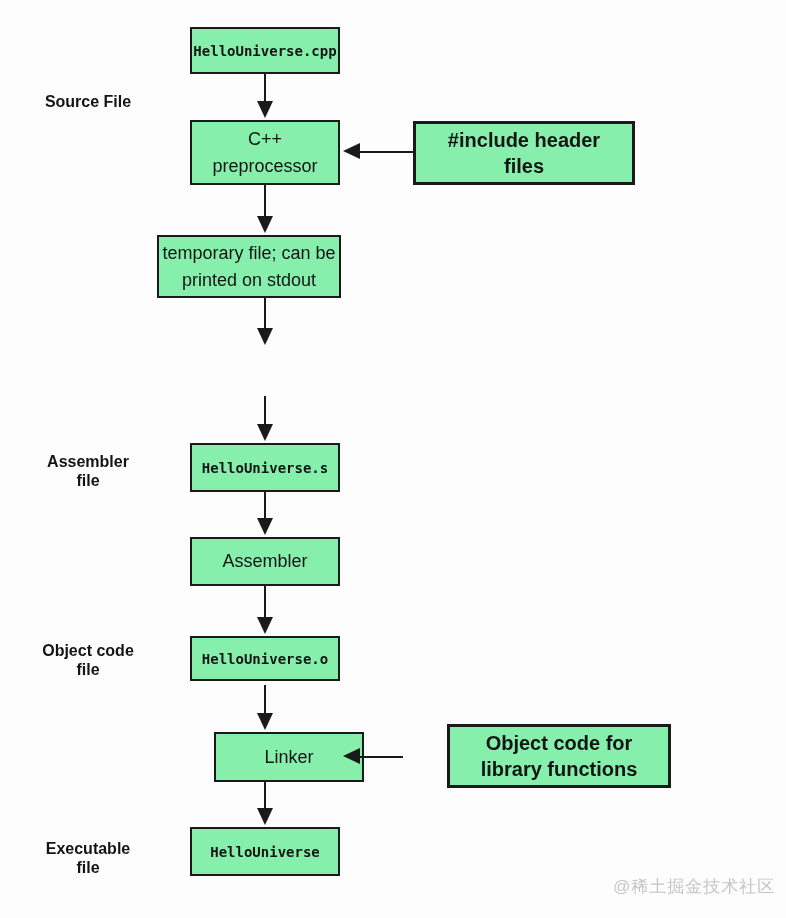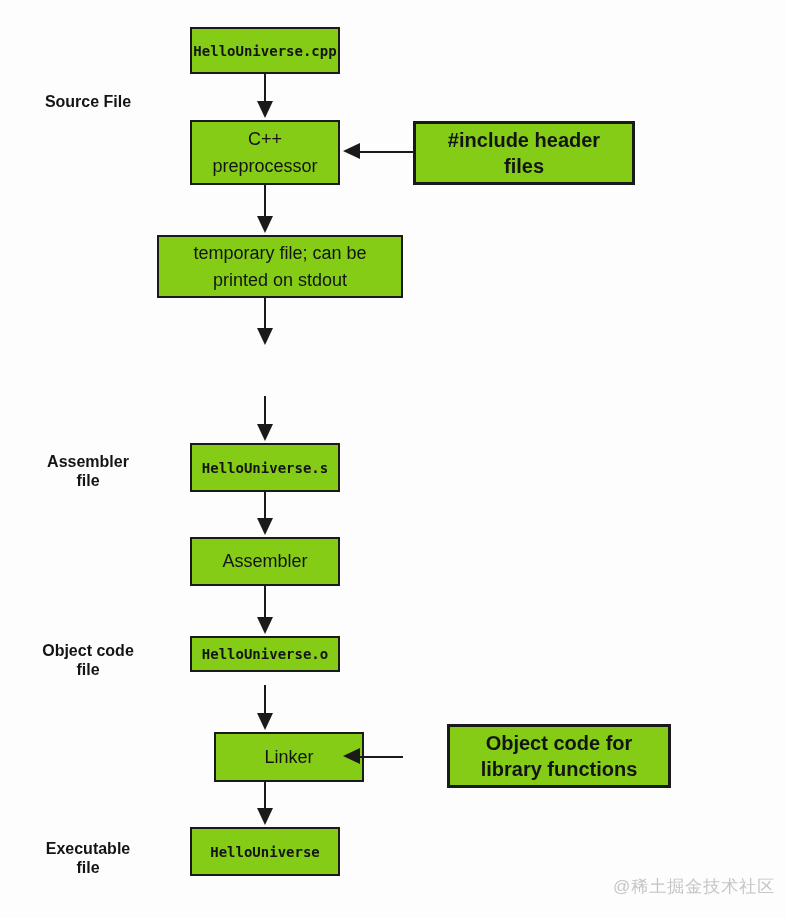--- a/index.html
+++ b/index.html
@@ -12,21 +12,21 @@
   #canvas {
     position: relative;
     width: 786px; height: 918px;
     background: #fdfdfd;
     color: #141414;
   }
   
   .node {
     position: absolute;
     box-sizing: border-box;
-    background: #84cc16;
+    background: #86efac;
     border: 2px solid #1a1a1a;
     display: flex;
     align-items: center;
     justify-content: center;
     text-align: center;
     white-space: pre-line;
     color: #141414;
   }
   .file {
     font-family: "DejaVu Sans Mono", monospace;
@@ -108,25 +108,25 @@
   <div class="stage" style="top:452px;">Assembler
 file</div>
   <div class="stage" style="top:641px;">Object code
 file</div>
   <div class="stage" style="top:839px;">Executable
 file</div>
 
   <div class="node file" style="left:190px; top:27px;  width:150px; height:47px;">HelloUniverse.cpp</div>
   <div class="node proc" style="left:190px; top:120px; width:150px; height:65px;">C++
 preprocessor</div>
-  <div class="node proc" style="left:157px; top:235px; width:246px; height:63px;">temporary file; can be
+  <div class="node proc" style="left:157px; top:235px; width:184px; height:63px;">temporary file; can be
 printed on stdout</div>
   <div class="node file" style="left:190px; top:443px; width:150px; height:49px;">HelloUniverse.s</div>
   <div class="node proc" style="left:190px; top:537px; width:150px; height:49px;">Assembler</div>
-  <div class="node file" style="left:190px; top:636px; width:150px; height:36px;text-align:center;">HelloUniverse.o</div>
+  <div class="node file" style="left:190px; top:636px; width:150px; height:45px;text-align:center;">HelloUniverse.o</div>
   <div class="node proc" style="left:190px; top:732px; width:150px; height:50px;margin-left:24px;">Linker</div>
   <div class="node annot" style="left:413px; top:121px; width:222px; height:64px;">#include header
 files</div>
 
   <div class="node file" style="left:190px; top:827px; width:150px; height:49px;">HelloUniverse</div>
   <div class="node annot" style="left:403px; top:724px; width:224px; height:64px;margin-left:44px;">Object code for
 library functions</div>
 
   <div class="varrow" style="top:74px;  height:27px;"></div>
   <div class="varrow" style="top:185px; height:31px;"></div>

